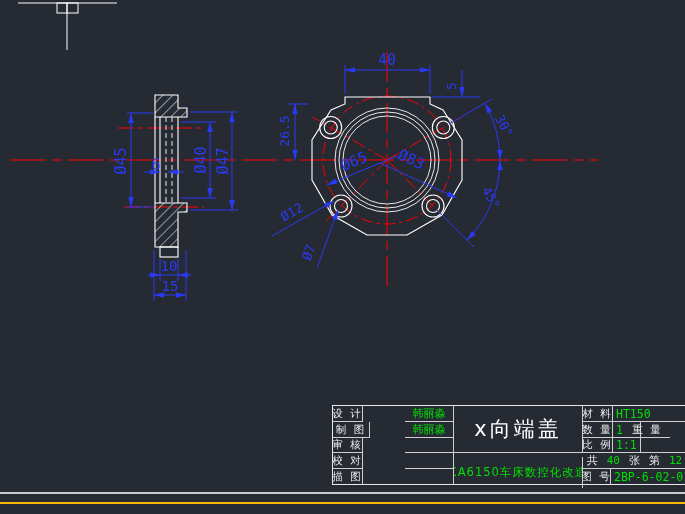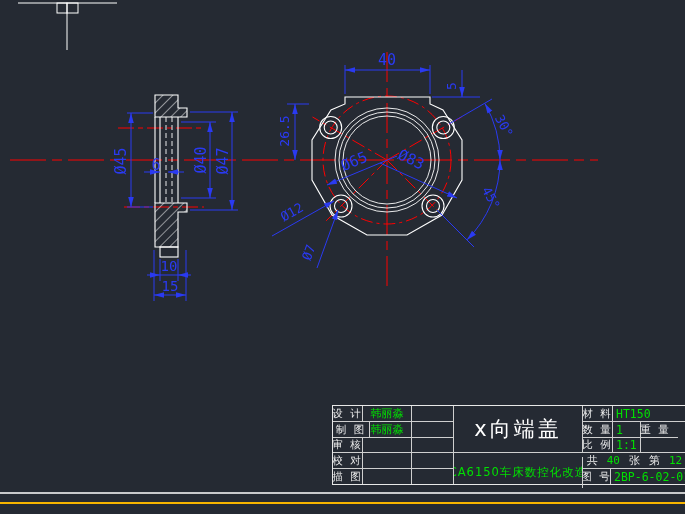--- a/index.html
+++ b/index.html
@@ -7,21 +7,21 @@
          font-family:"DejaVu Sans",sans-serif;}
   .stage svg{position:absolute;left:0;top:0;}
   .titleblock{position:absolute;left:332px;top:405px;width:353px;height:78px;
               border:1px solid #e8e8e8;box-sizing:content-box;}
   .tb-cell{position:absolute;box-sizing:border-box;border-right:1px solid #cfcfcf;
            border-bottom:1px solid #cfcfcf;display:flex;align-items:center;
            justify-content:center;overflow:hidden;white-space:nowrap;}
   .tb-cell.no-r{border-right:none;}
   .tb-cell.no-b{border-bottom:none;}
   .lbl{color:#ececec;font-size:10.5px;letter-spacing:2px;}
-  .val{color:#00e000;font-size:11px;font-family:Liberation Mono, monospace;}
+  .val{color:#00e000;font-size:11px;font-family:Liberation Mono, monospace;margin-left:42px;}
   .valmono{color:#00e000;font-size:11.5px;font-family:"DejaVu Sans Mono",monospace;}
   .part-name{color:#ffffff;font-size:21px;letter-spacing:3px;text-align:right;}
   .project{color:#00e000;font-size:11.5px;letter-spacing:1px;}
   .sheetrow{color:#ececec;font-size:11px;display:flex;gap:9px;align-items:center;
             justify-content:center;}
   .sheetrow .g{color:#00e000;font-family:"DejaVu Sans Mono",monospace;}
   .left-pad{justify-content:flex-start;padding-left:3px;}
   text{font-family:"DejaVu Sans Mono",monospace;fill:#2a3af2;}
 </style>
 </head>
@@ -173,21 +173,21 @@
   <div class="tb-cell no-b" style="left:79px;top:63px;width:42px;height:15px"></div>
 
   <div class="tb-cell part-name" style="left:121px;top:0;width:129px;height:47px">x向端盖</div>
   <div class="tb-cell project no-b" style="left:121px;top:51px;width:129px;height:31px">CA6150车床数控化改造</div>
 
   <div class="tb-cell lbl" style="left:250px;top:0;width:30px;height:16px">材 料</div>
   <div class="tb-cell valmono left-pad no-r" style="left:280px;top:0;width:73px;height:16px">HT150</div>
 
   <div class="tb-cell lbl" style="left:250px;top:16px;width:30px;height:16px">数 量</div>
   <div class="tb-cell valmono left-pad" style="left:280px;top:16px;width:28px;height:16px">1</div>
-  <div class="tb-cell lbl no-r" style="left:300px;top:16px;width:45px;height:16px">重 量</div>
+  <div class="tb-cell lbl no-r" style="left:292px;top:16px;width:45px;height:16px">重 量</div>
 
   <div class="tb-cell lbl" style="left:250px;top:32px;width:30px;height:15px">比 例</div>
   <div class="tb-cell valmono left-pad" style="left:280px;top:32px;width:28px;height:15px">1:1</div>
   <div class="tb-cell no-r" style="left:308px;top:32px;width:45px;height:15px"></div>
 
   <div class="tb-cell sheetrow no-r" style="left:250px;top:47px;width:103px;height:16px">
     <span>共</span>
     <span class="g">40</span>
     <span>张</span>
     <span>第</span>

